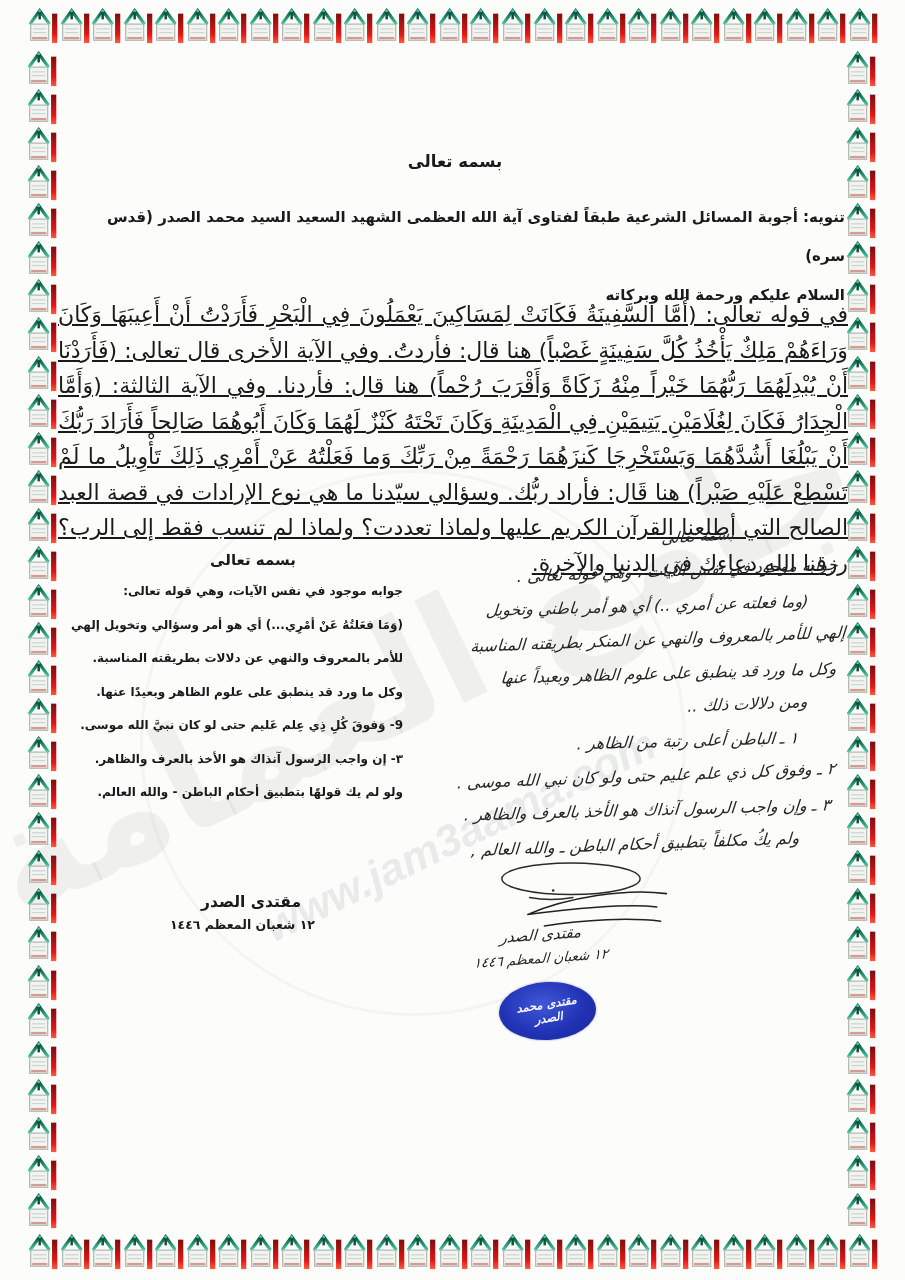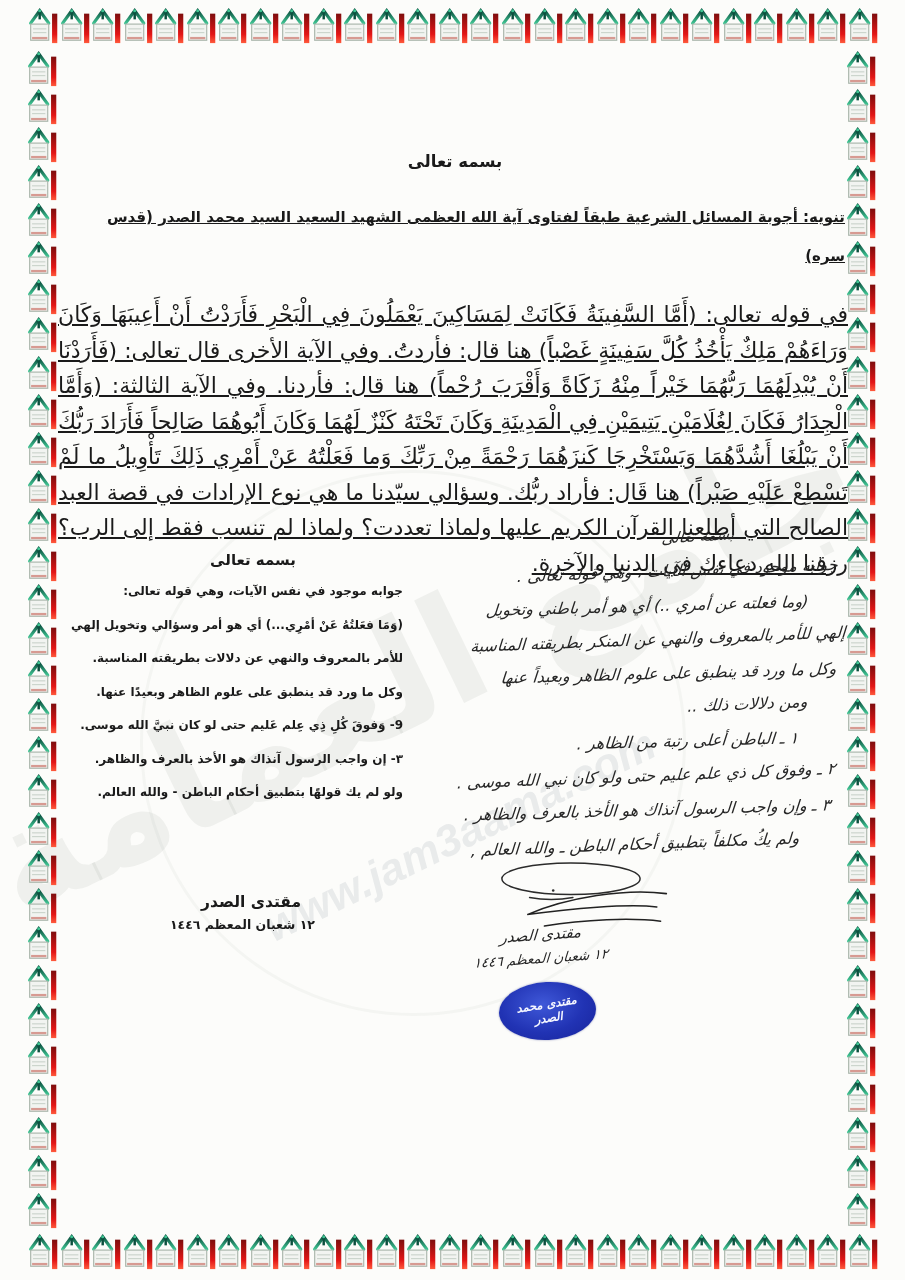--- a/index.html
+++ b/index.html
@@ -26,21 +26,21 @@
   }
   .wm-site{
     left:200px;top:810px;width:520px;text-align:center;
     font-family:"Liberation Sans","DejaVu Sans",sans-serif;
     font-size:44px;font-weight:bold;font-style:italic;
     color:rgba(70,90,110,0.10);transform:rotate(-26deg);white-space:nowrap;
   }
   
   .content{position:absolute;z-index:1;}
   .basmala-title{left:60px;top:152px;width:790px;text-align:center;font-weight:bold;font-size:16.5px;direction:rtl;}
-  .notice{left:62px;top:198px;width:783px;direction:rtl;text-align:right;font-weight:bold;font-size:15px;line-height:39px;text-decoration:underline;}
+  .notice{left:62px;top:198px;width:783px;direction:rtl;text-align:right;font-weight:bold;font-size:15px;line-height:39px;}
   .question{
     left:58px;top:297px;width:790px;direction:rtl;
     text-align:justify;font-size:22px;line-height:35.5px;text-decoration:underline;
   }
   .pa-col{left:63px;top:545px;width:340px;direction:rtl;}
   .pa-basmala{text-align:center;font-weight:bold;font-size:15px;line-height:30px;padding-left:40px;}
   .pa-line{font-weight:bold;font-size:12px;line-height:33.5px;text-align:right;white-space:nowrap;}
   .signer{left:70px;top:893px;width:245px;direction:rtl;text-align:right;}
   .signer-name{font-weight:bold;font-size:15.5px;letter-spacing:1px;padding-right:14px;}
   .signer-date{font-weight:bold;font-size:12.5px;margin-top:6px;}
@@ -2645,20 +2645,21 @@
       </span>
     </div>
 
   <div class="wm wm-ring"></div>
   <div class="wm wm-callig">جامع العمامة</div>
   <div class="wm wm-site">www.jam3aama.com</div>
 
   <div class="content basmala-title">بسمه تعالى</div>
   <div class="content notice">
     <div>تنويه: أجوبة المسائل الشرعية طبقاً لفتاوى آية الله العظمى الشهيد السعيد السيد محمد الصدر (قدس سره)</div>
+    <div>السلام عليكم ورحمة الله وبركاته</div>
   </div>
 
   <div class="content question">في قوله تعالى: (أَمَّا السَّفِينَةُ فَكَانَتْ لِمَسَاكِينَ يَعْمَلُونَ فِي الْبَحْرِ فَأَرَدْتُ أَنْ أَعِيبَهَا وَكَانَ وَرَاءَهُمْ مَلِكٌ يَأْخُذُ كُلَّ سَفِينَةٍ غَصْباً) هنا قال: فأردتُ. وفي الآية الأخرى قال تعالى: (فَأَرَدْنَا أَنْ يُبْدِلَهُمَا رَبُّهُمَا خَيْراً مِنْهُ زَكَاةً وَأَقْرَبَ رُحْماً) هنا قال: فأردنا. وفي الآية الثالثة: (وَأَمَّا الْجِدَارُ فَكَانَ لِغُلَامَيْنِ يَتِيمَيْنِ فِي الْمَدِينَةِ وَكَانَ تَحْتَهُ كَنْزٌ لَهُمَا وَكَانَ أَبُوهُمَا صَالِحاً فَأَرَادَ رَبُّكَ أَنْ يَبْلُغَا أَشُدَّهُمَا وَيَسْتَخْرِجَا كَنزَهُمَا رَحْمَةً مِنْ رَبِّكَ وَما فَعَلْتُهُ عَنْ أَمْرِي ذَلِكَ تَأْوِيلُ ما لَمْ تَسْطِعْ عَلَيْهِ صَبْراً) هنا قَال: فأراد ربُّك. وسؤالي سيّدنا ما هي نوع الإرادات في قصة العبد الصالح التي أطلعنا القرآن الكريم عليها ولماذا تعددت؟ ولماذا لم تنسب فقط إلى الرب؟ رزقنا الله دعاءك في الدنيا والآخرة.</div>
 
   <div class="content pa-col">
     <div class="pa-basmala">بسمه تعالى</div>
     <div>
         <div class="pa-line">جوابه موجود في نفس الآيات، وهي قوله تعالى:</div>
         <div class="pa-line">(وَمَا فعَلتُهُ عَنْ أمْرِي...) أي هو أمر وسؤالي وتخويل إلهي</div>
         <div class="pa-line">للأمر بالمعروف والنهي عن دلالات بطريقته المناسبة.</div>

